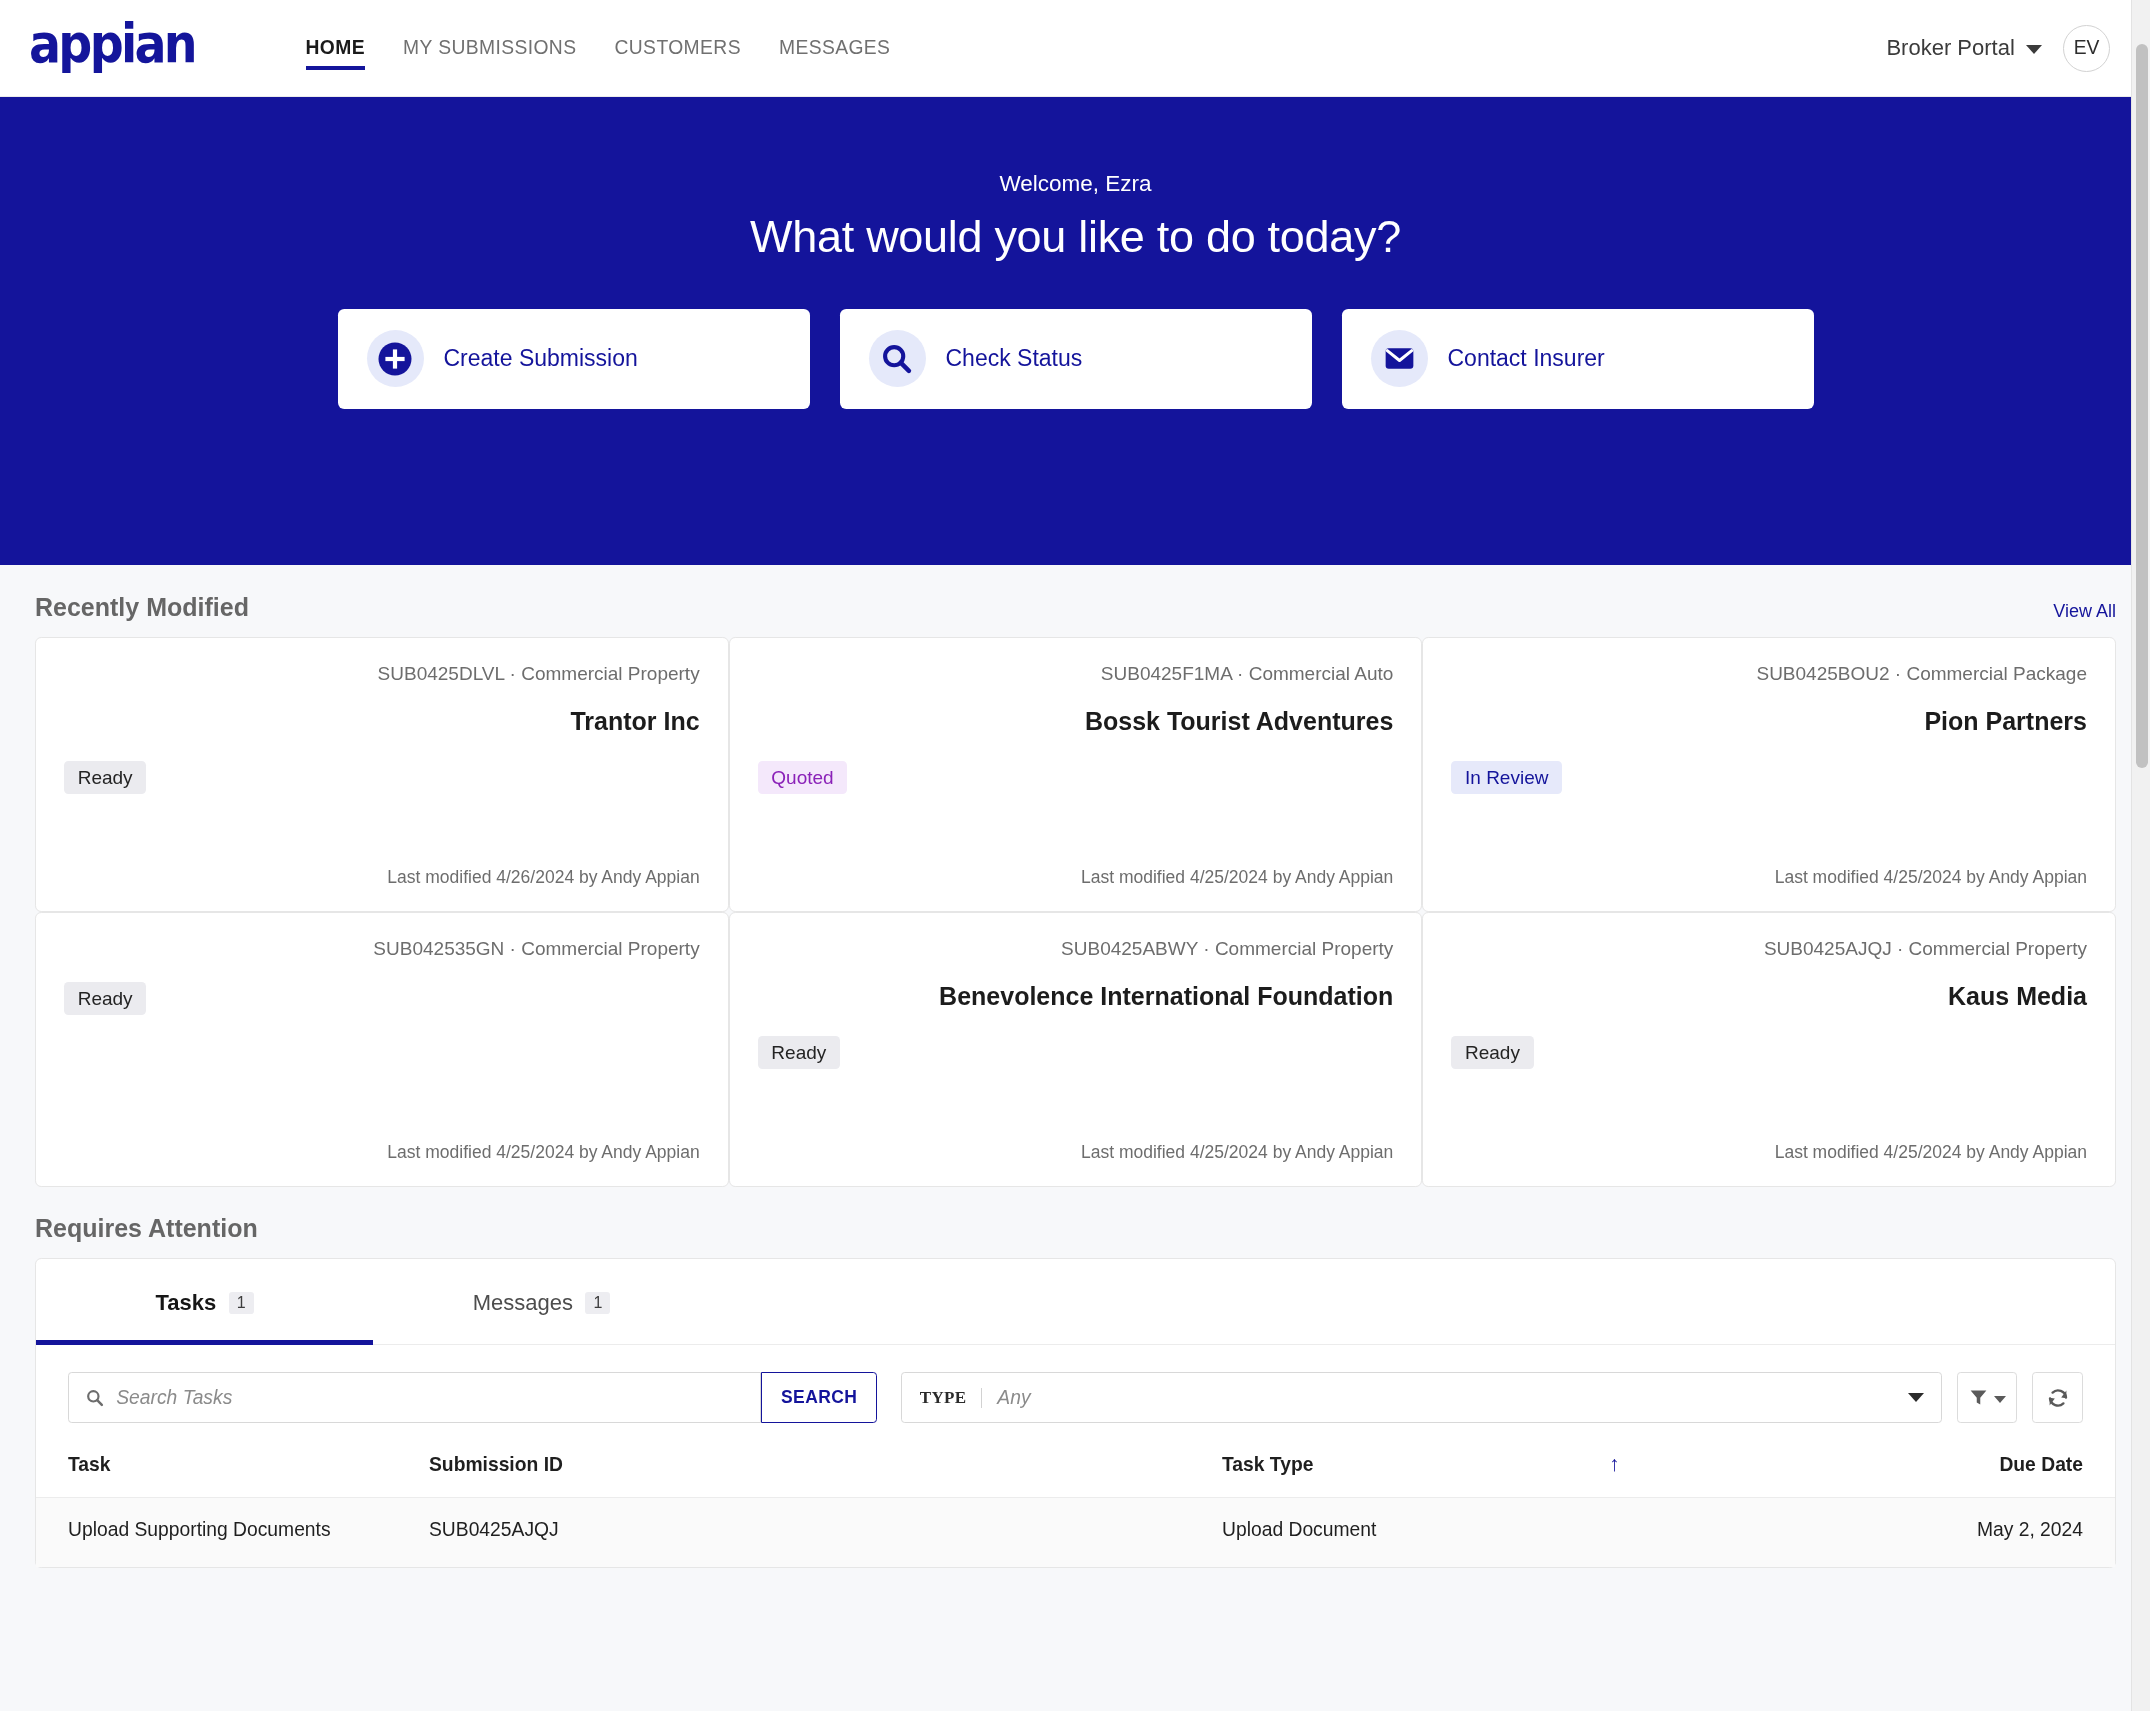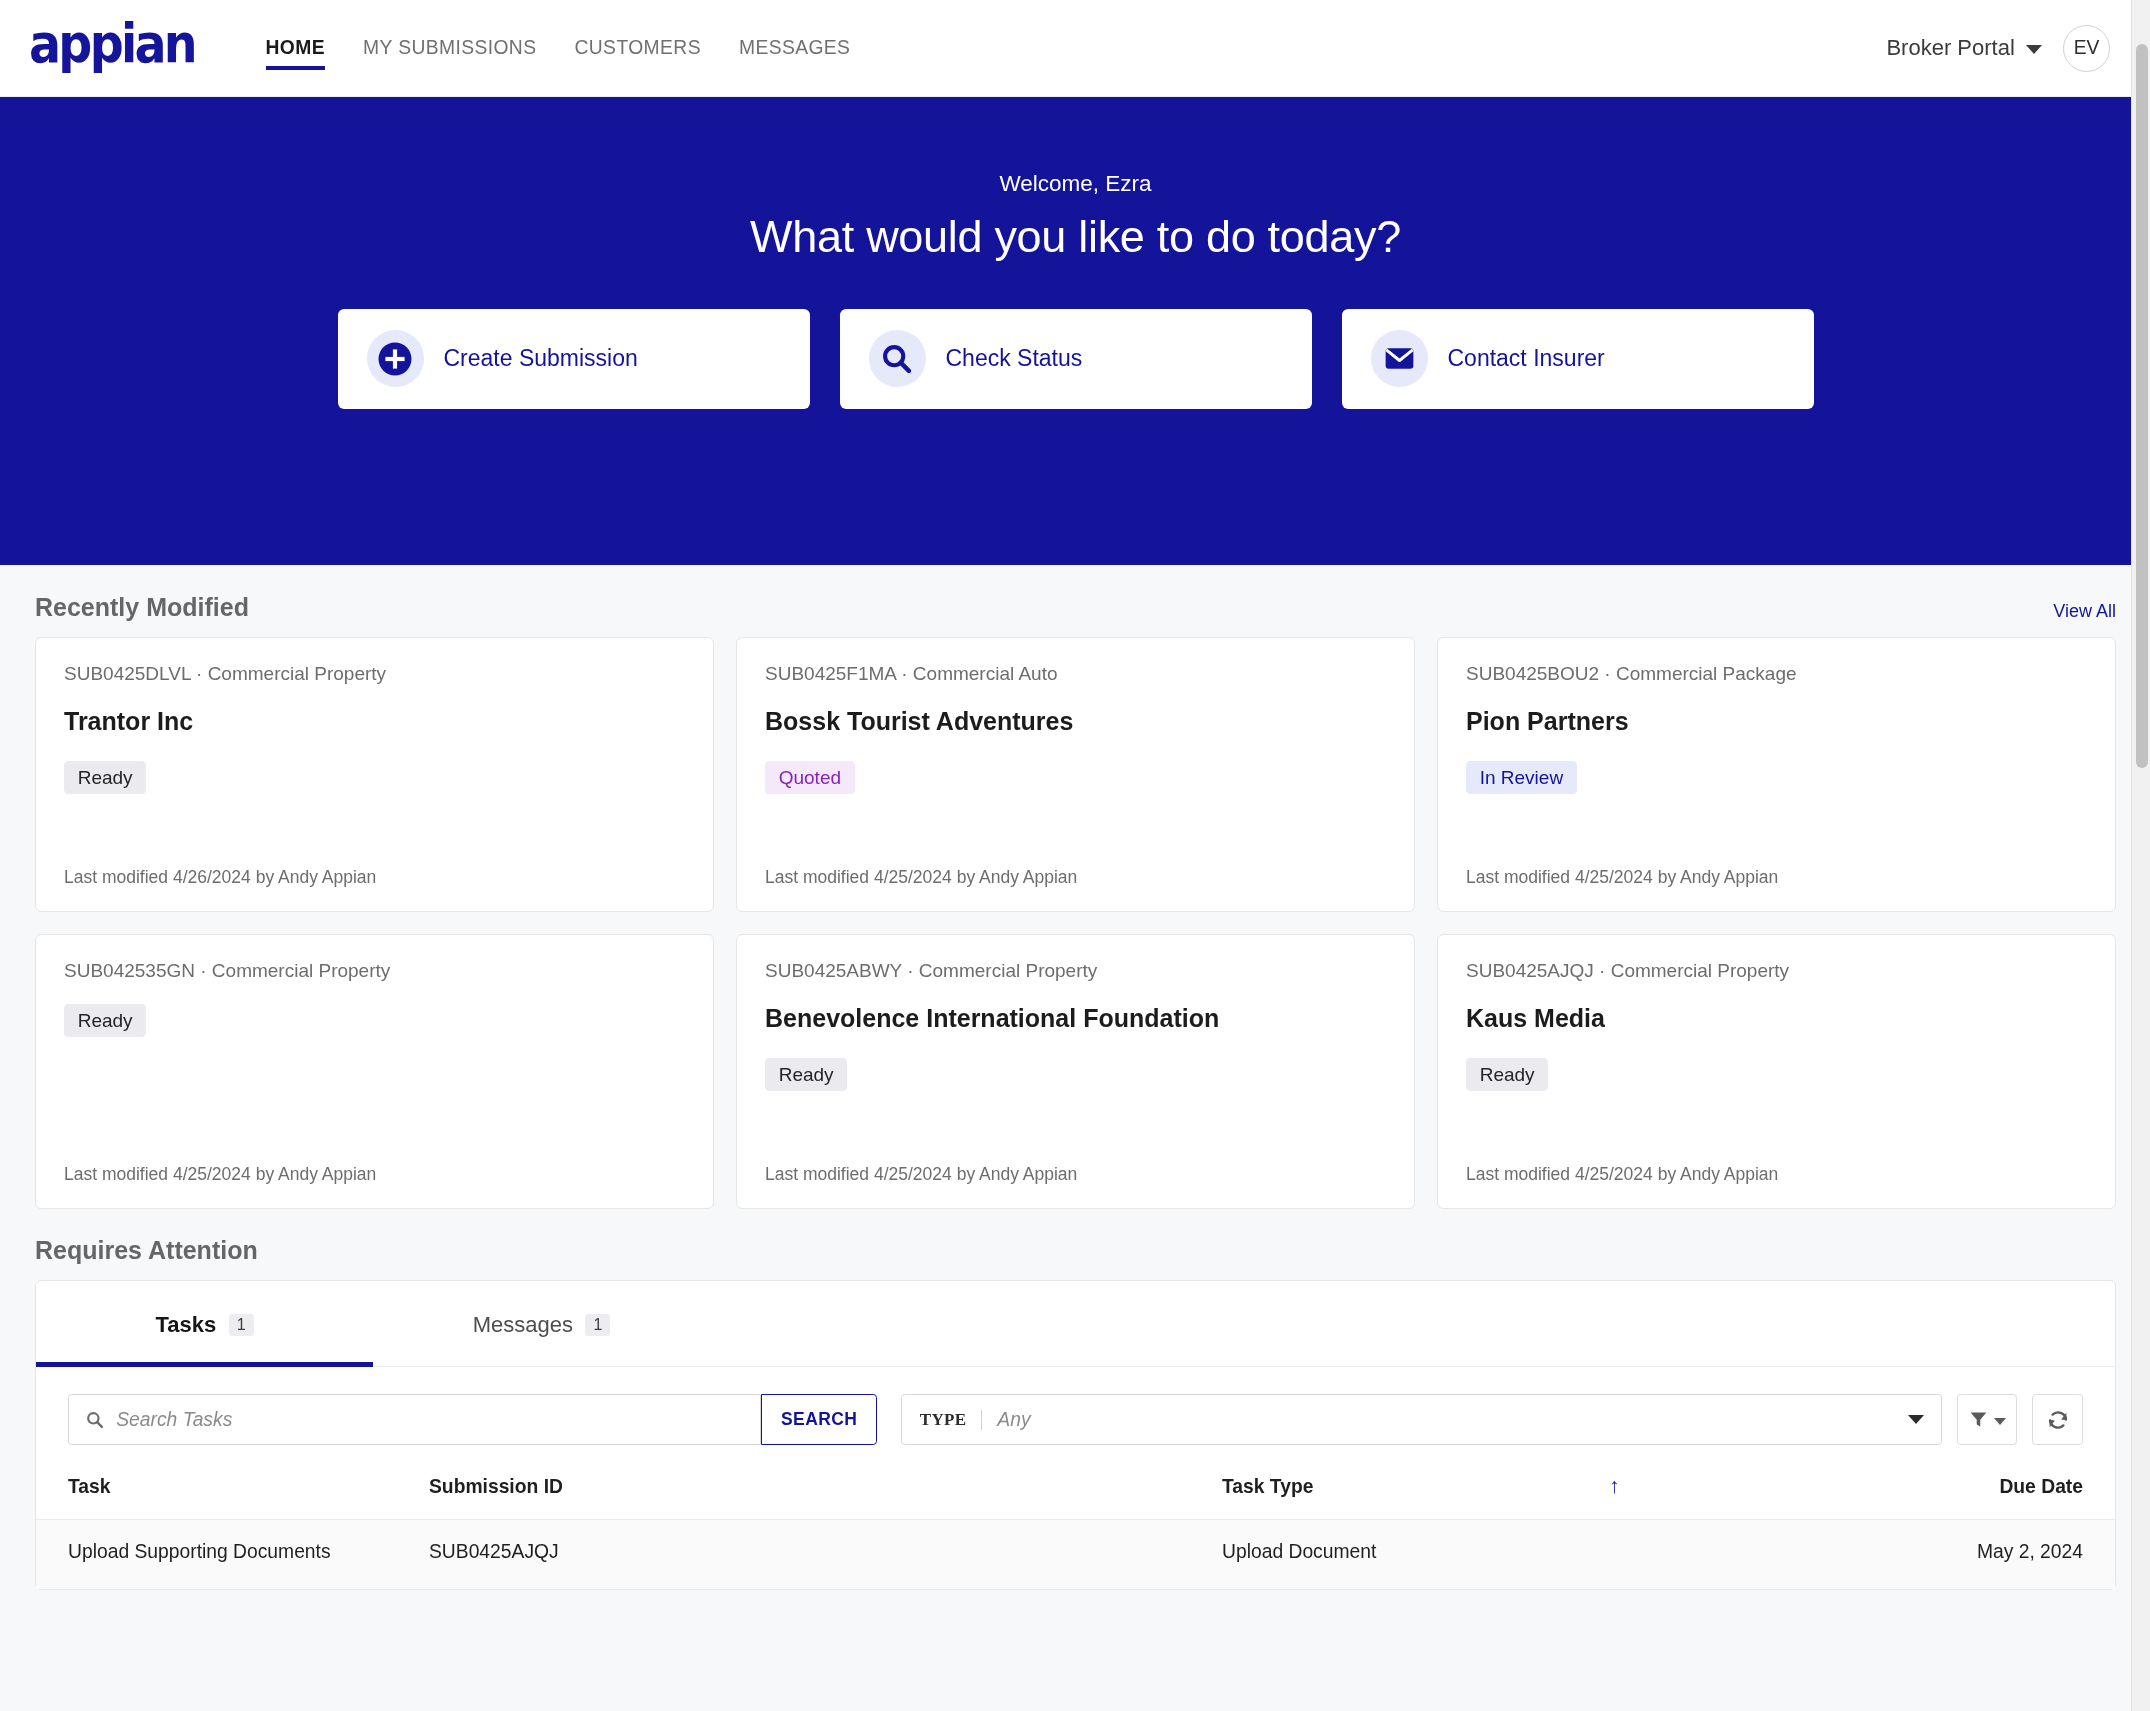--- a/index.html
+++ b/index.html
@@ -39,20 +39,21 @@
 
   
   .topbar {
     position: relative;
     height: 97px;
     background: #ffffff;
     display: flex;
     align-items: center;
     padding: 0 41px 0 29px;
     border-bottom: 0.6px solid #ececec;
+    gap: 40px;
   }
   .logo {
     font-size: 54px;
     line-height: 0.9;
     font-weight: 700;
     letter-spacing: -3.1px;
     color: #14159b;
     font-family: "DejaVu Sans", sans-serif;
     transform: scaleX(0.88);
     transform-origin: left center;
@@ -171,21 +172,21 @@
   }
   .view-all {
     font-size: 18px;
     color: #14149b;
     cursor: pointer;
   }
 
   .card-grid {
     display: grid;
     grid-template-columns: repeat(3, 1fr);
-    gap: 22px;
+    text-align: right;
   }
   .sub-card {
     background: #ffffff;
     border: 0.6px solid #e6e6e6;
     border-radius: 6.2px;
     padding: 25px 28px 22.5px 28px;
     min-height: 275px;
     display: flex;
     flex-direction: column;
     cursor: pointer;

